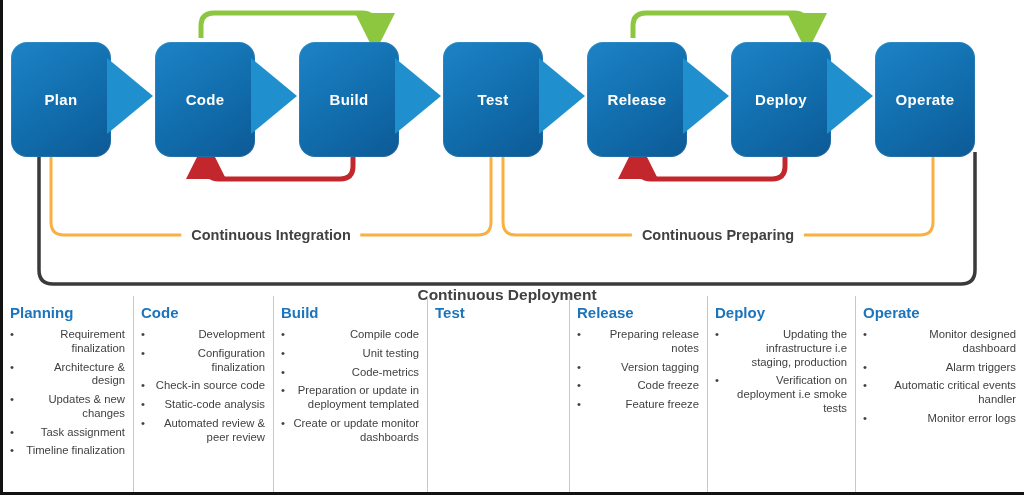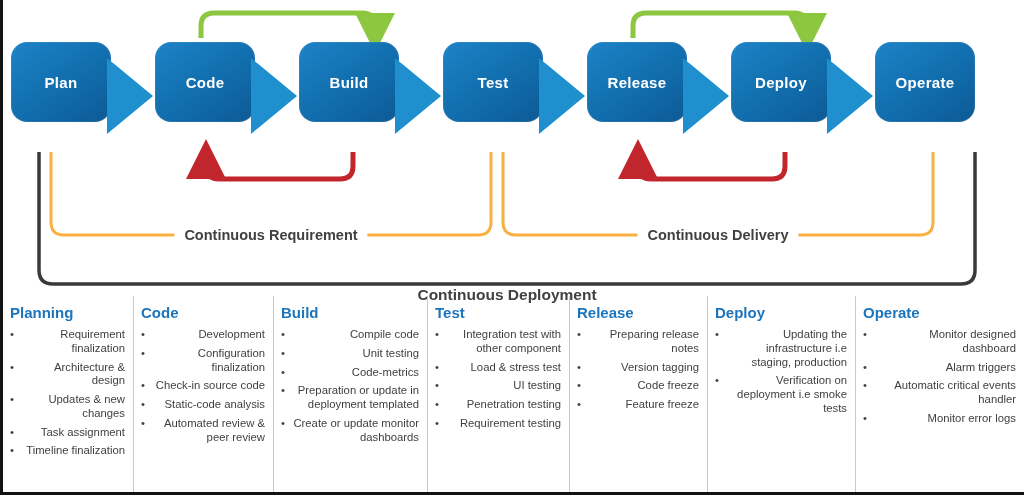--- a/index.html
+++ b/index.html
@@ -8,21 +8,21 @@
     width:1024px;height:495px;
     background:#ffffff;
     font-family:"Liberation Sans", sans-serif;
     overflow:hidden;
     box-sizing:border-box;
     border-left:3px solid #121212;
     border-bottom:3px solid #121212;
   }
   .overlay{position:absolute;left:0;top:0;width:1024px;height:300px;pointer-events:none;}
   .chev{
-    position:absolute;top:42px;width:100px;height:80px;border-radius:16px;
+    position:absolute;top:42px;width:100px;height:115px;border-radius:16px;
     background:linear-gradient(145deg,#1d83c6 0%,#1371b1 45%,#0c5a96 100%);
     display:flex;align-items:center;justify-content:center;
     box-shadow:inset 0 0 0 1px rgba(255,255,255,0.08);
   }
   .chev span{color:#ffffff;font-weight:bold;font-size:15px;letter-spacing:.3px;}
   .tri{
     position:absolute;top:58px;width:0;height:0;
     border-top:38px solid transparent;border-bottom:38px solid transparent;
     border-left:46px solid #1f8fce;
   }
@@ -98,22 +98,22 @@
     </div>
   <div class="tri" style="left:680px"></div>
   <div class="chev" style="left:728px">
       <span>Deploy</span>
     </div>
   <div class="tri" style="left:824px"></div>
   <div class="chev" style="left:872px">
       <span>Operate</span>
     </div>
 
-  <div class="bracket-label" style="left:268px;top:235px;">Continuous Requirement</div>
-  <div class="bracket-label" style="left:715px;top:235px;">Continuous Delivery</div>
+  <div class="bracket-label" style="left:268px;top:235px;">Continuous Integration</div>
+  <div class="bracket-label" style="left:715px;top:235px;">Continuous Preparing</div>
   <div class="bracket-label big" style="left:504px;top:295px;">Continuous Deployment</div>
 
   <div class="cols">
 
     <div class="col">
       <h3>Planning</h3>
       <ul>
         <li>Requirement finalization</li>
         <li>Architecture &amp; design</li>
         <li>Updates &amp; new changes</li>
@@ -139,27 +139,20 @@
         <li>Compile code</li>
         <li>Unit testing</li>
         <li>Code-metrics</li>
         <li>Preparation or update in deployment templated</li>
         <li>Create or update monitor dashboards</li>
       </ul>
     </div>
 
     <div class="col">
       <h3>Test</h3>
-      <ul>
-        <li>Integration test with other component</li>
-        <li>Load &amp; stress test</li>
-        <li>UI testing</li>
-        <li>Penetration testing</li>
-        <li>Requirement testing</li>
-      </ul>
     </div>
 
     <div class="col">
       <h3>Release</h3>
       <ul>
         <li>Preparing release notes</li>
         <li>Version tagging</li>
         <li>Code freeze</li>
         <li>Feature freeze</li>
       </ul>

